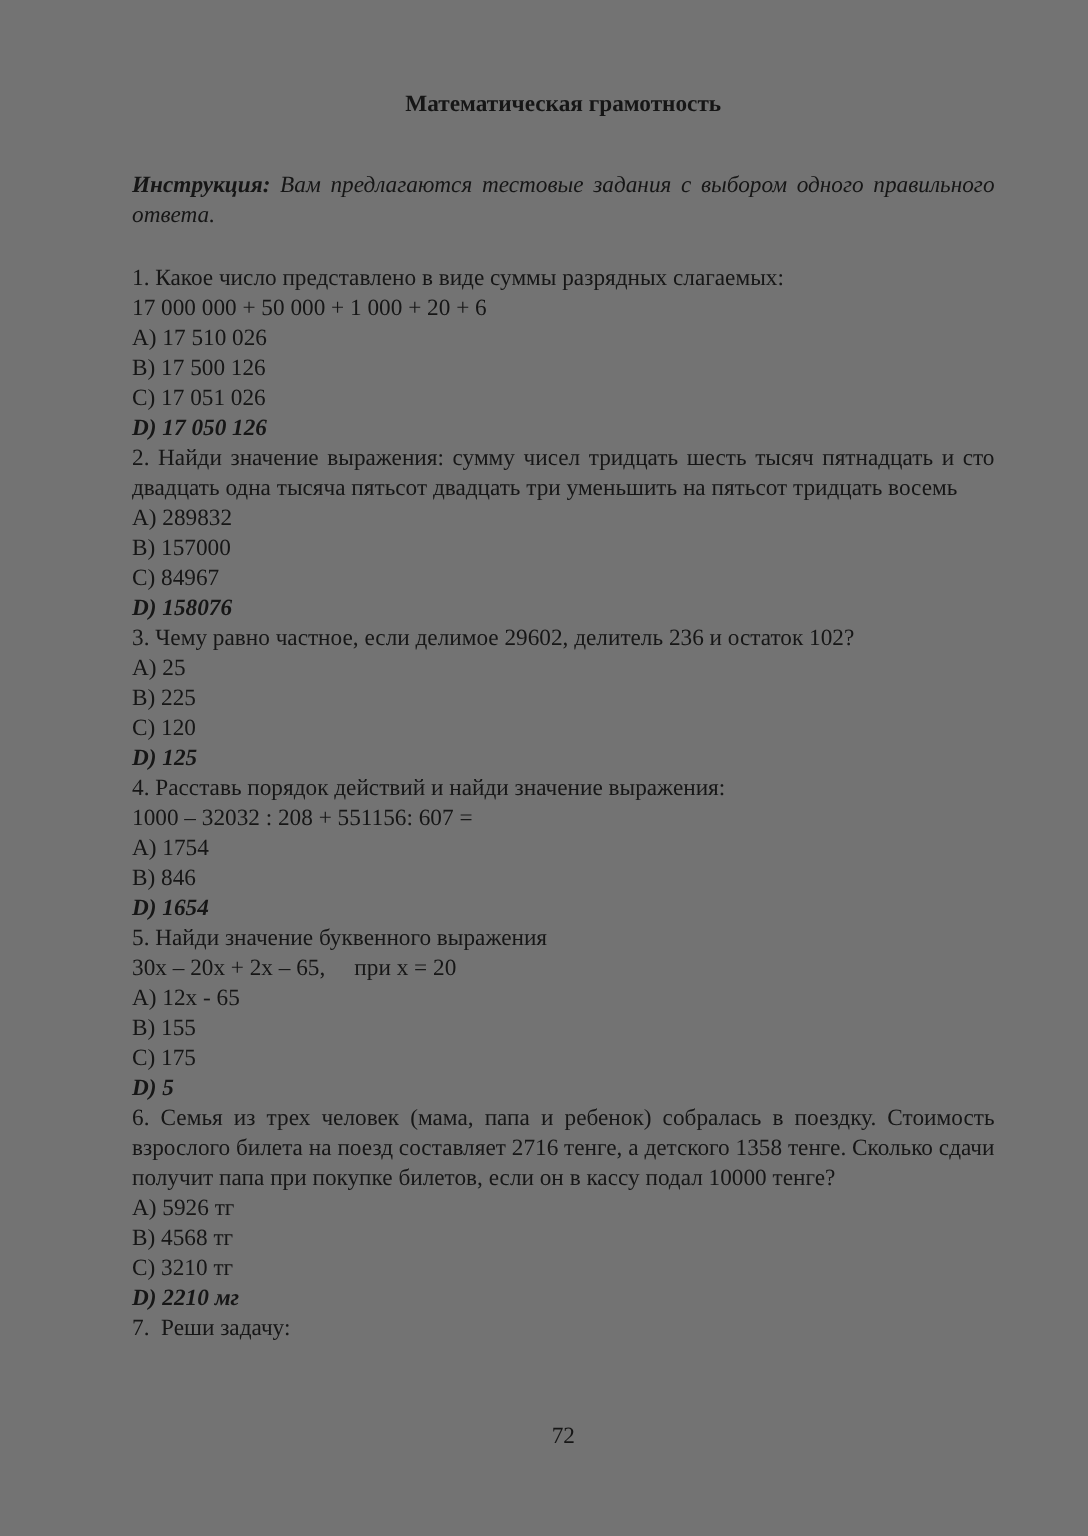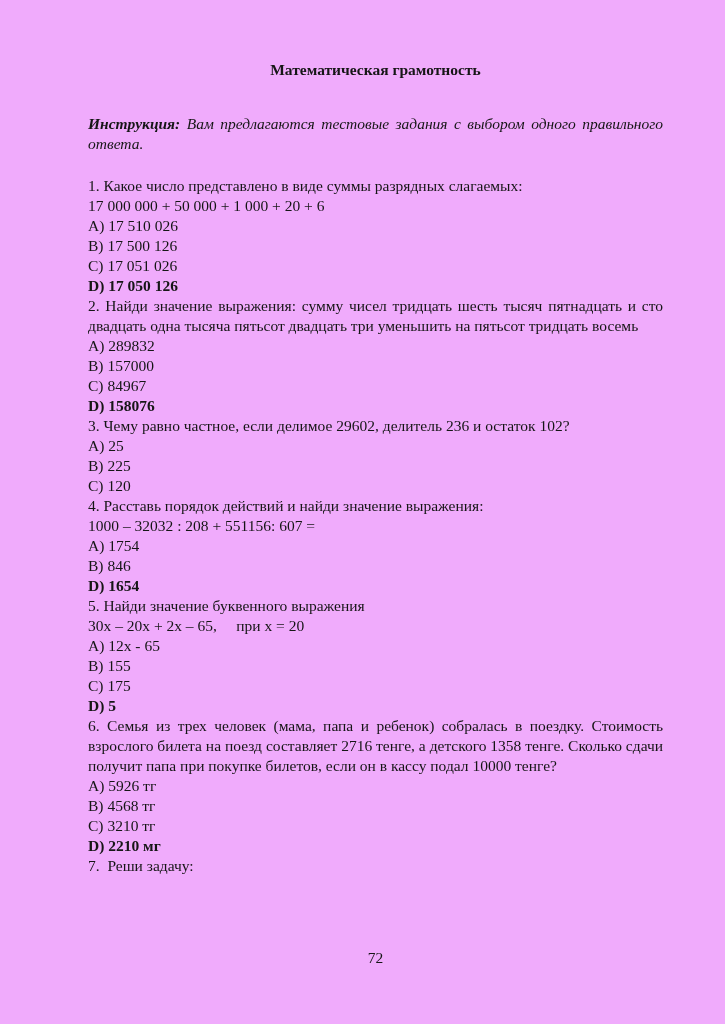--- a/index.html
+++ b/index.html
@@ -4,21 +4,21 @@
 <style>
   html, body {
     margin: 0;
     padding: 0;
     background: #ffffff;
   }
   .page {
     position: relative;
     width: 725px;
     height: 1024px;
-    background: #f0abfc;
+    background: #737373;
     color: #161616;
     font-family: "Liberation Serif", "DejaVu Serif", serif;
     font-size: 15.5px;
     line-height: 20px;
     box-sizing: border-box;
     padding: 60px 62px 0 88px;
     overflow: hidden;
   }
   .doc-title {
     text-align: center;
@@ -42,20 +42,21 @@
   .q-expr {
     white-space: pre-wrap;
   }
   .q-expr.italic {
   }
   .q-expr.center {
     text-align: left;
   }
   .option.correct {
     font-weight: bold;
+    font-style: italic;
   }
   .page-number {
     position: absolute;
     left: 88px;
     right: 62px;
     bottom: 56px;
     text-align: center;
   }
 </style>
 </head>
@@ -83,20 +84,21 @@
         <div class="option">A) 289832</div>
         <div class="option">B) 157000</div>
         <div class="option">C) 84967</div>
         <div class="option correct">D) 158076</div>
       </div>
       <div class="question">
         <div class="q-text">3. Чему равно частное, если делимое 29602, делитель 236 и остаток 102?</div>
         <div class="option">A) 25</div>
         <div class="option">B) 225</div>
         <div class="option">C) 120</div>
+        <div class="option correct">D) 125</div>
       </div>
       <div class="question">
         <div class="q-text">4. Расставь порядок действий и найди значение выражения:</div>
         <div class="q-expr italic">1000 – 32032 : 208 + 551156: 607 =</div>
         <div class="option">A) 1754</div>
         <div class="option">B) 846</div>
         <div class="option correct">D) 1654</div>
       </div>
       <div class="question">
         <div class="q-text">5. Найди значение буквенного выражения</div>

